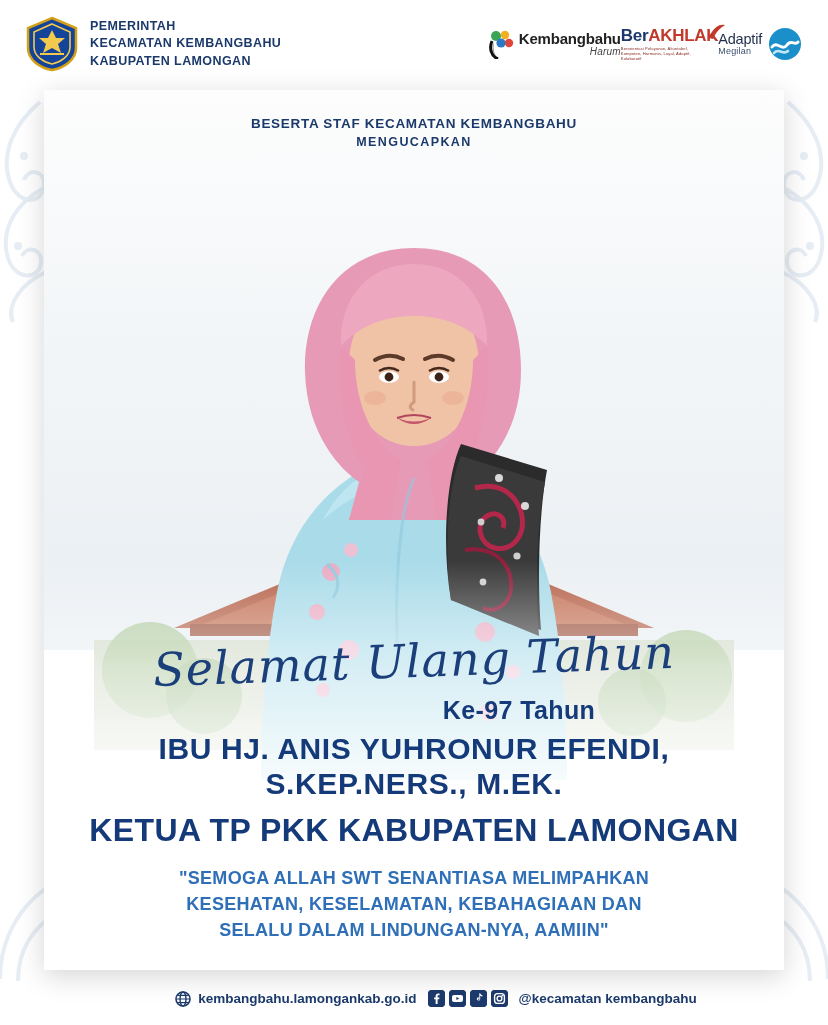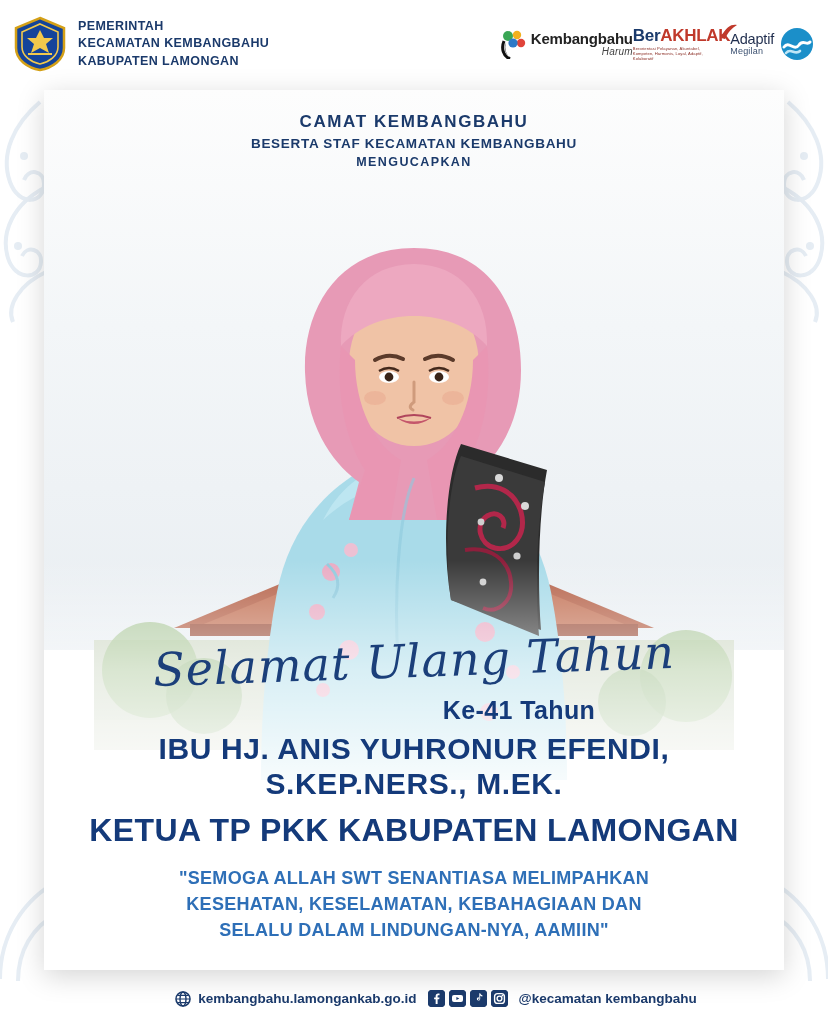--- a/index.html
+++ b/index.html
@@ -24,21 +24,21 @@
   }
   .orn svg { display: block; }
 
   
   .header {
     position: absolute;
     top: 0; left: 0; right: 0;
     height: 88px;
     display: flex;
     align-items: center;
-    padding: 0 14px;
+    padding: 0 26px;
   }
   .gov-block { display: flex; align-items: center; gap: 12px; }
   .gov-seal {
     width: 52px; height: 56px;
     flex: 0 0 auto;
     position: relative;
   }
   .gov-text {
     font-weight: bold;
     font-size: 12.5px;
@@ -365,28 +365,27 @@
             <circle cx="284" cy="362" r="3.4" fill="#cfcfcf"></circle>
           </g>
 
           <path d="M215 258 c-16 36 -20 120 -16 182" stroke="#8fcadd" stroke-width="3" fill="none" opacity="0.6"></path>
         </svg>
       </div>
 
       <div class="bg-fade"></div>
 
       <div class="caption">
-        <div class="l1">CAMAT KEMBANGBAHU</div>
         <div class="l2">BESERTA STAF KECAMATAN KEMBANGBAHU</div>
         <div class="l3">MENGUCAPKAN</div>
       </div>
 
       <div class="greet">
         <div class="script">Selamat Ulang Tahun</div>
-        <div class="ke-tahun">Ke-41 Tahun</div>
+        <div class="ke-tahun">Ke-97 Tahun</div>
         <div class="name">
           <div>IBU HJ. ANIS YUHRONUR EFENDI,</div>
           <div>S.KEP.NERS., M.EK.</div>
         </div>
         <div class="role">KETUA TP PKK KABUPATEN LAMONGAN</div>
         <div class="quote">
           <div>"SEMOGA ALLAH SWT SENANTIASA MELIMPAHKAN</div>
           <div>KESEHATAN, KESELAMATAN, KEBAHAGIAAN DAN</div>
           <div>SELALU DALAM LINDUNGAN-NYA, AAMIIN"</div>
         </div>

